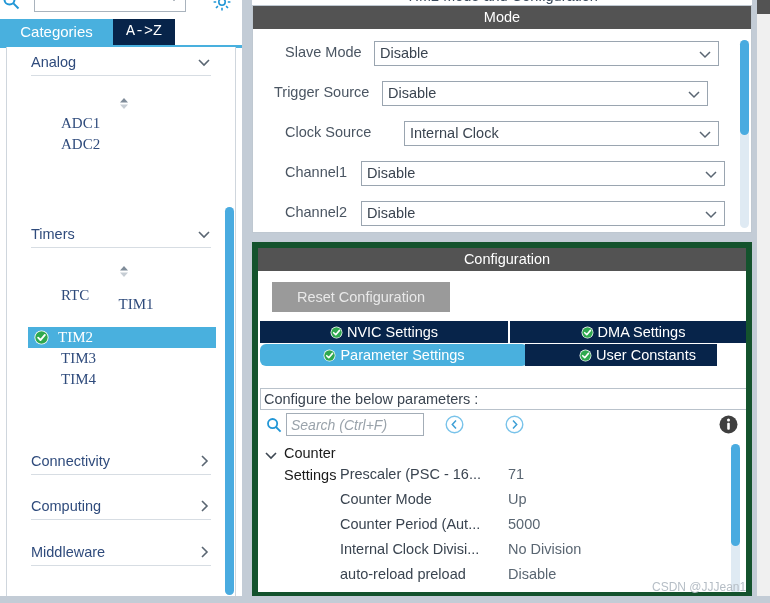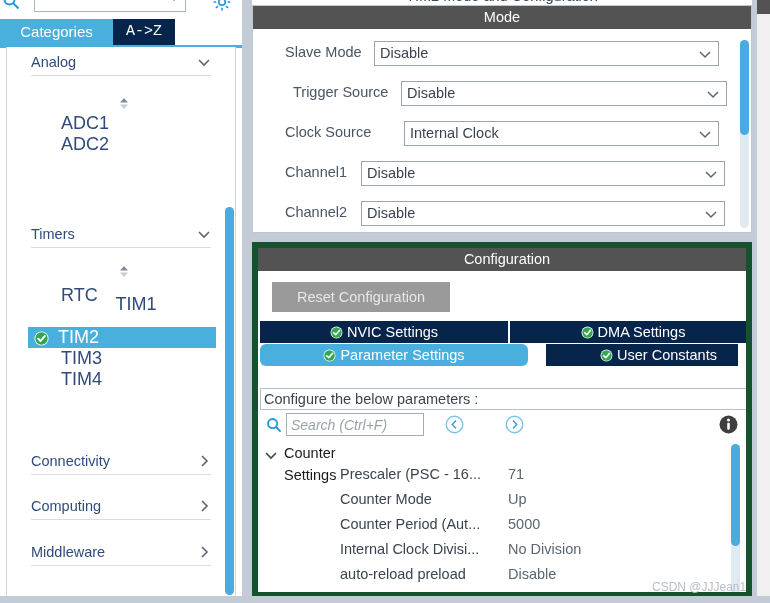--- a/index.html
+++ b/index.html
@@ -110,25 +110,26 @@
   }
   .spinner-glyph {
     position: absolute;
     width: 14px; height: 14px;
     color: #8b97a3;
   }
   .tree-item {
     position: absolute;
     left: 24px; width: 180px;
     height: 21px; line-height: 21px;
-    font-size: 18px;
+    font-size: 15px;
     color: #2f4b7c;
     padding-left: 30px;
     box-sizing: border-box;
     cursor: pointer;
+    font-family: Liberation Serif, serif;
   }
   .tree-item.selected {
     background: #49b0de;
     color: #ffffff;
     left: 21px;
     width: 188px;
   }
   .check-badge {
     position: absolute; left: 6px; top: 3px;
     width: 15px; height: 15px;
@@ -518,21 +519,21 @@
         <div class="combo" style="left:89px; width:345px;">
           <span class="combo-val">Disable</span>
           <span class="combo-chev">
             <svg viewBox="0 0 14 14" width="14" height="14">
                 <polyline points="2,5 7,10 12,5" fill="none" stroke="#5a6672" stroke-width="1.5"></polyline>
               </svg>
           </span>
         </div>
       </div>
 
-      <div class="mode-row" style="left:40px; top:75px; width:460px;">
+      <div class="mode-row" style="left:21px; top:75px; width:460px;">
         <span class="mode-label">Trigger Source</span>
         <div class="combo" style="left:108px; width:326px;">
           <span class="combo-val">Disable</span>
           <span class="combo-chev">
             <svg viewBox="0 0 14 14" width="14" height="14">
                 <polyline points="2,5 7,10 12,5" fill="none" stroke="#5a6672" stroke-width="1.5"></polyline>
               </svg>
           </span>
         </div>
       </div>
@@ -607,21 +608,21 @@
       <div class="tabrow" style="left:2px; top:96px; width:496px;">
         <div class="ctab active" style="left:0; width:268px;">
           <span class="tick">
             <svg viewBox="0 0 14 14" width="13" height="13">
               <circle cx="7" cy="7" r="6.4" fill="#ffffff"></circle>
               <circle cx="7" cy="7" r="5.6" fill="#2fa84f"></circle>
               <polyline points="4,7.2 6.2,9.4 10.2,4.7" fill="none" stroke="#ffffff" stroke-width="1.7" stroke-linecap="round" stroke-linejoin="round"></polyline>
             </svg>
           </span><span>Parameter Settings</span>
         </div>
-        <div class="ctab" style="left:286px; width:192px;padding-left:33px;">
+        <div class="ctab" style="left:265px; width:192px;padding-left:33px;">
           <span class="tick">
             <svg viewBox="0 0 14 14" width="13" height="13">
               <circle cx="7" cy="7" r="6.4" fill="#ffffff"></circle>
               <circle cx="7" cy="7" r="5.6" fill="#2fa84f"></circle>
               <polyline points="4,7.2 6.2,9.4 10.2,4.7" fill="none" stroke="#ffffff" stroke-width="1.7" stroke-linecap="round" stroke-linejoin="round"></polyline>
             </svg>
           </span><span>User Constants</span>
         </div>
       </div>
 

